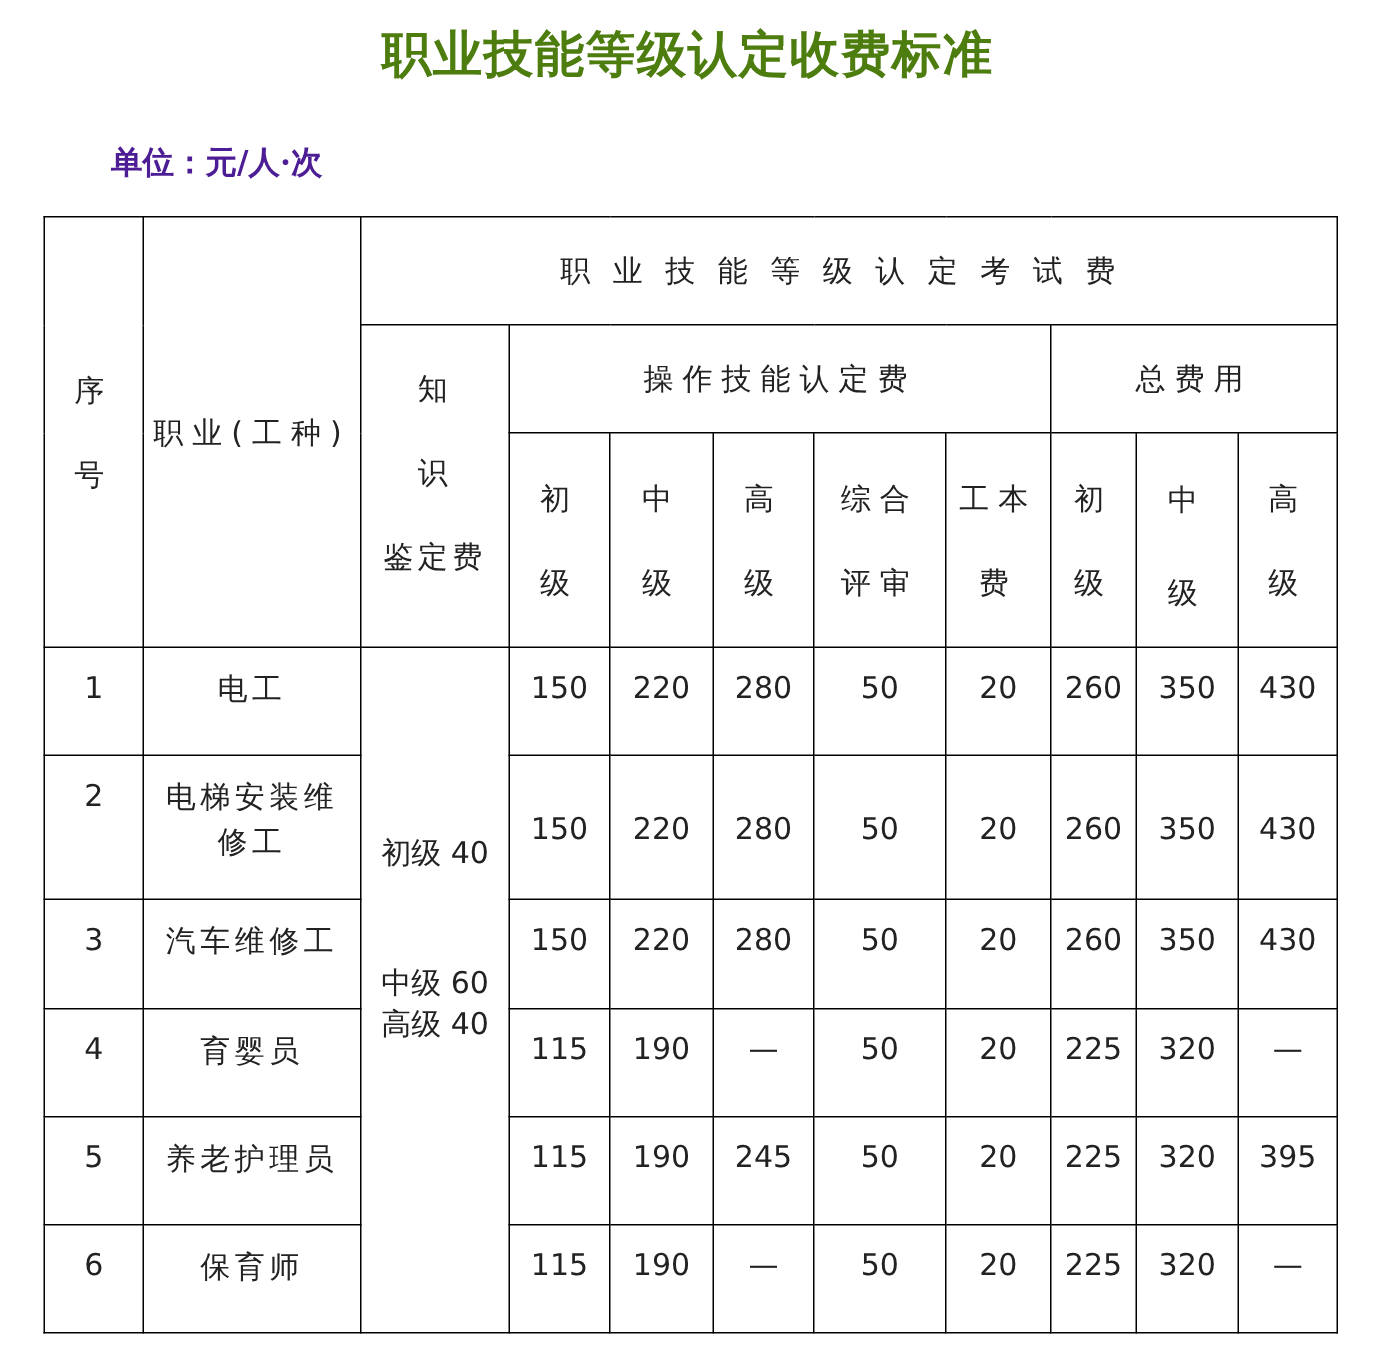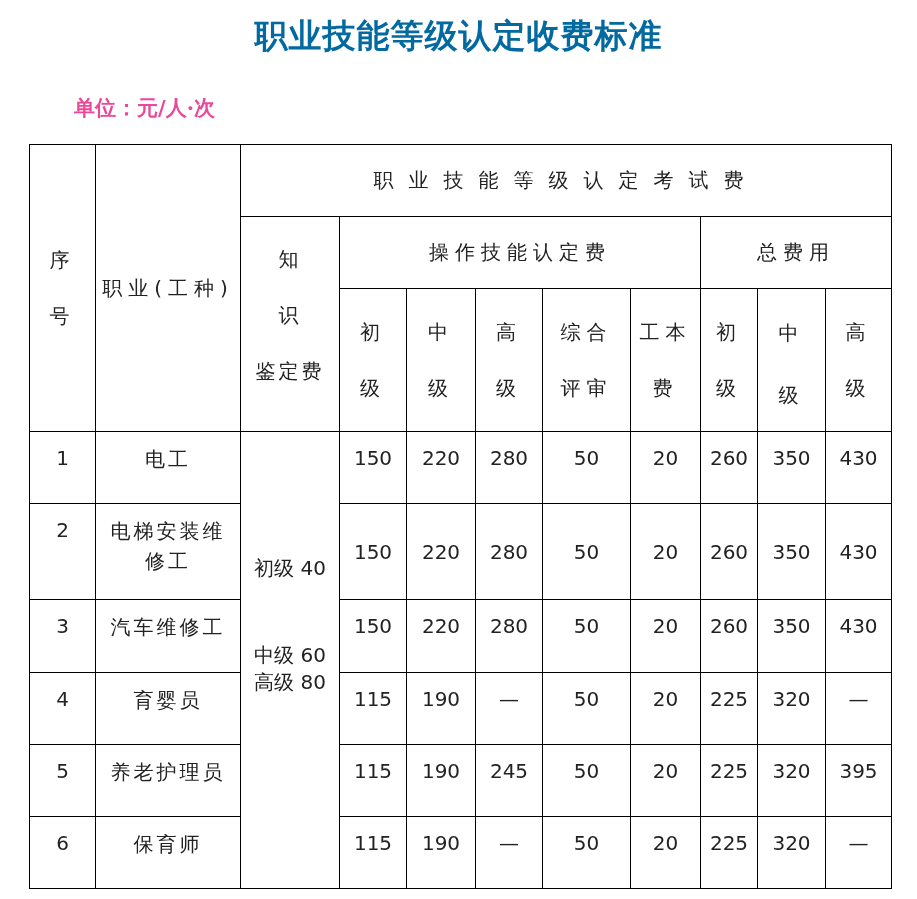--- a/index.html
+++ b/index.html
@@ -1,22 +1,22 @@
 <!DOCTYPE html>
 <html><head>
 <meta charset="utf-8">
 <style>
   html, body { margin:0; padding:0; background:#ffffff; }
   body { width:917px; height:899px; position:relative; overflow:hidden;
          font-family:"DejaVu Sans", "Liberation Sans", sans-serif; color:#111; }
   .title { position:absolute; left:0; width:917px; top:14px; text-align:center;
            font-family:"DejaVu Serif", "Liberation Serif", serif; font-weight:bold;
-           font-size:33px; letter-spacing:1px; color:#0369a1; }
+           font-size:33px; letter-spacing:1px; color:#4d7c0f; }
   .unit { position:absolute; left:74px; top:94px; font-size:21px; font-weight:bold;
-          font-family:"DejaVu Serif", "Liberation Serif", serif; color:#ec4899; }
+          font-family:"DejaVu Serif", "Liberation Serif", serif; color:#4c1d95; }
   table.fee { position:absolute; left:29px; top:144px; border-collapse:collapse;
               table-layout:fixed; }
   table.fee td { border:1.5px solid #000; text-align:center; vertical-align:middle;
                  padding:0; font-size:20px; color:#222; }
   .hdr { font-size:20px; letter-spacing:6px; }
   .hdr-wide { letter-spacing:15px; }
   .vstack span { display:block; line-height:56px; }
   .num { font-family:"DejaVu Sans", "Liberation Sans", sans-serif; font-size:21px;
          letter-spacing:0px; color:#222; }
   .top { vertical-align:top !important; padding-top:14px !important; }
@@ -96,21 +96,21 @@
         </td>
   </tr>
 
   <tr style="height:72px">
     <td class="num top">1</td>
     <td class="top hdr" style="letter-spacing:3px">电工</td>
     <td rowspan="6" style="padding-bottom:70px">
       <div style="font-size:20px; line-height:27px;">
         <div style="margin-bottom:60px">初级 40</div>
         <div style="">中级 60</div>
-        <div>高级 80</div>
+        <div>高级 40</div>
       </div>
     </td>
     <td class="num top">150</td>
     <td class="num top">220</td>
     <td class="num top">280</td>
     <td class="num top">50</td>
     <td class="num top">20</td>
     <td class="num top">260</td>
     <td class="num top">350</td>
     <td class="num top">430</td>

